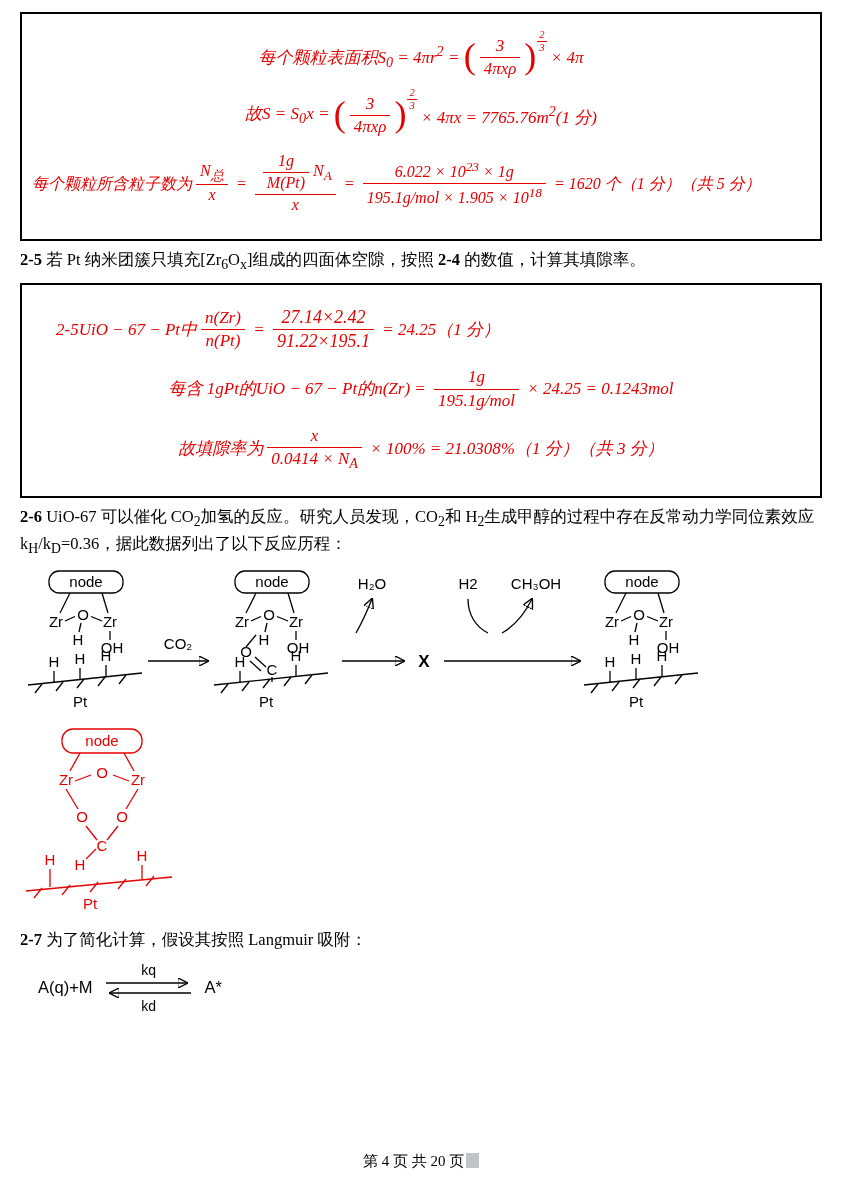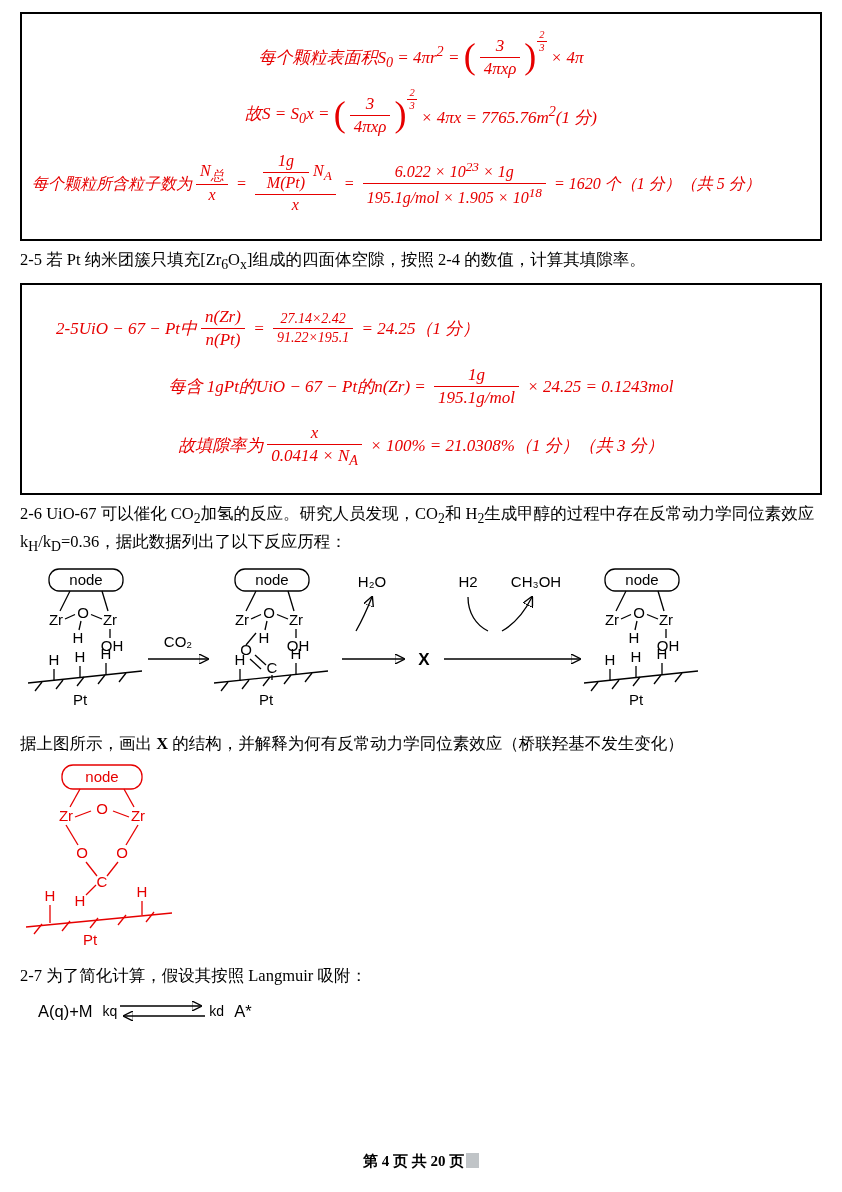--- a/index.html
+++ b/index.html
@@ -23,32 +23,32 @@
   .fr { display:inline-flex; flex-direction:column; text-align:center; margin:0 4px; line-height:1.3; }
   .fr .nu { display:block; border-bottom:1.4px solid currentColor; padding:0 4px; white-space:pre; }
   .fr .de { display:block; padding:0 4px; white-space:pre; }
   .nu-row { display:flex; align-items:center; justify-content:center; border-bottom:1.4px solid currentColor; padding:0 4px; }
   .nu-row .fr .nu { border-bottom:1.4px solid currentColor; }
   .paren { font-size:36px; font-style:normal; line-height:1; font-weight:300; transform:translateY(-2px); }
   .expfr { display:inline-flex; flex-direction:column; text-align:center; font-size:10.5px; line-height:1.15;
            align-self:flex-start; transform:translateY(-6px); margin-left:1px; }
   .expfr .nu { border-bottom:1px solid currentColor; padding:0 2px; }
   .para { margin:7px 0; }
-  .b { font-weight:normal;text-align:right; }
+  .b { font-weight:bold;text-align:right; }
   .red { color:var(--red); }
   .scheme-wrap { margin:2px 0 0 0; }
   svg text { font-family:"Liberation Sans","DejaVu Sans",sans-serif; font-size:15px; fill:#000; }
   svg line, svg path, svg rect { stroke:#000; stroke-width:1.3; fill:none; }
   .redsvg text { fill:var(--red); }
   .redsvg line, .redsvg path, .redsvg rect { stroke:var(--red); }
   .lang-eq { display:flex; align-items:center; margin:10px 0 0 18px; font-family:"Liberation Sans","DejaVu Sans",sans-serif; }
-  .arrstack { display:inline-flex; flex-direction:row; align-items:center; margin:0 10px; line-height:1; }
+  .arrstack { display:inline-flex; flex-direction:column; align-items:center; margin:0 10px; line-height:1; }
   .klabel { font-size:14px; }
   .gap { display:inline-block; width:192px; }
-  .footer { position:absolute; bottom:20px; left:0; right:0; text-align:center; font-size:15px;font-weight:bold; }
+  .footer { position:absolute; bottom:20px; left:0; right:0; text-align:center; font-size:15px; }
   .artifact { display:inline-block; width:13px; height:15px; background:#c0c4c7; vertical-align:-2px; margin-left:2px; }
 </style>
 </head>
 <body>
 
 <div class="page">
 
   <div class="formula-box">
     <div class="frow">
       <span class="t">每个颗粒表面积S<sub>0</sub> = 4πr<sup>2</sup> = </span>
@@ -107,21 +107,21 @@
   <p class="para"><span class="b">2-5</span><span> 若 Pt 纳米团簇只填充[Zr<sub>6</sub>O<sub>x</sub>]组成的四面体空隙，按照 </span><span class="b">2-4</span><span> 的数值，计算其填隙率。</span></p>
 
   <div class="formula-box">
     <div class="frow start" style="margin-left:24px;">
       <span class="t">2-5UiO − 67 − Pt中</span>
       <span class="fr">
           <span class="nu">n(Zr)</span>
           <span class="de">n(Pt)</span>
         </span>
       <span class="t"> = </span>
-      <span class="fr" style="font-size:14px;text-align:center;">
+      <span class="fr" style="font-size:18px;text-align:center;">
           <span class="nu">27.14×2.42</span>
           <span class="de">91.22×195.1</span>
         </span>
       <span class="t"> = 24.25（1 分）</span>
     </div>
     <div class="frow">
       <span class="t">每含 1gPt的UiO − 67 − Pt的n(Zr) = </span>
       <span class="fr">
           <span class="nu">1g</span>
           <span class="de">195.1g/mol</span>
@@ -248,21 +248,20 @@
         <line x1="-4" y1="113" x2="-11" y2="122"></line>
           <line x1="17" y1="111" x2="10" y2="120"></line>
           <line x1="38" y1="108" x2="31" y2="117"></line>
           <line x1="59" y1="106" x2="52" y2="115"></line>
           <line x1="80" y1="104" x2="73" y2="113"></line>
         <text x="34" y="136" text-anchor="middle">Pt</text>
       </g>
     </svg>
   </div>
 
-  <p class="para">据上图所示，画出 <b>X</b> 的结构，并解释为何有反常动力学同位素效应（桥联羟基不发生变化）</p>
 
 
   <div>
     <svg class="redsvg" width="240" height="186" viewBox="0 0 240 186">
       <rect x="42" y="2" width="80" height="24" rx="11"></rect>
       <text x="82" y="19" text-anchor="middle">node</text>
       <line x1="60" y1="26" x2="50" y2="44"></line>
         <line x1="104" y1="26" x2="114" y2="44"></line>
       <text x="46" y="58" text-anchor="middle">Zr</text>
       <text x="118" y="58" text-anchor="middle">Zr</text>

